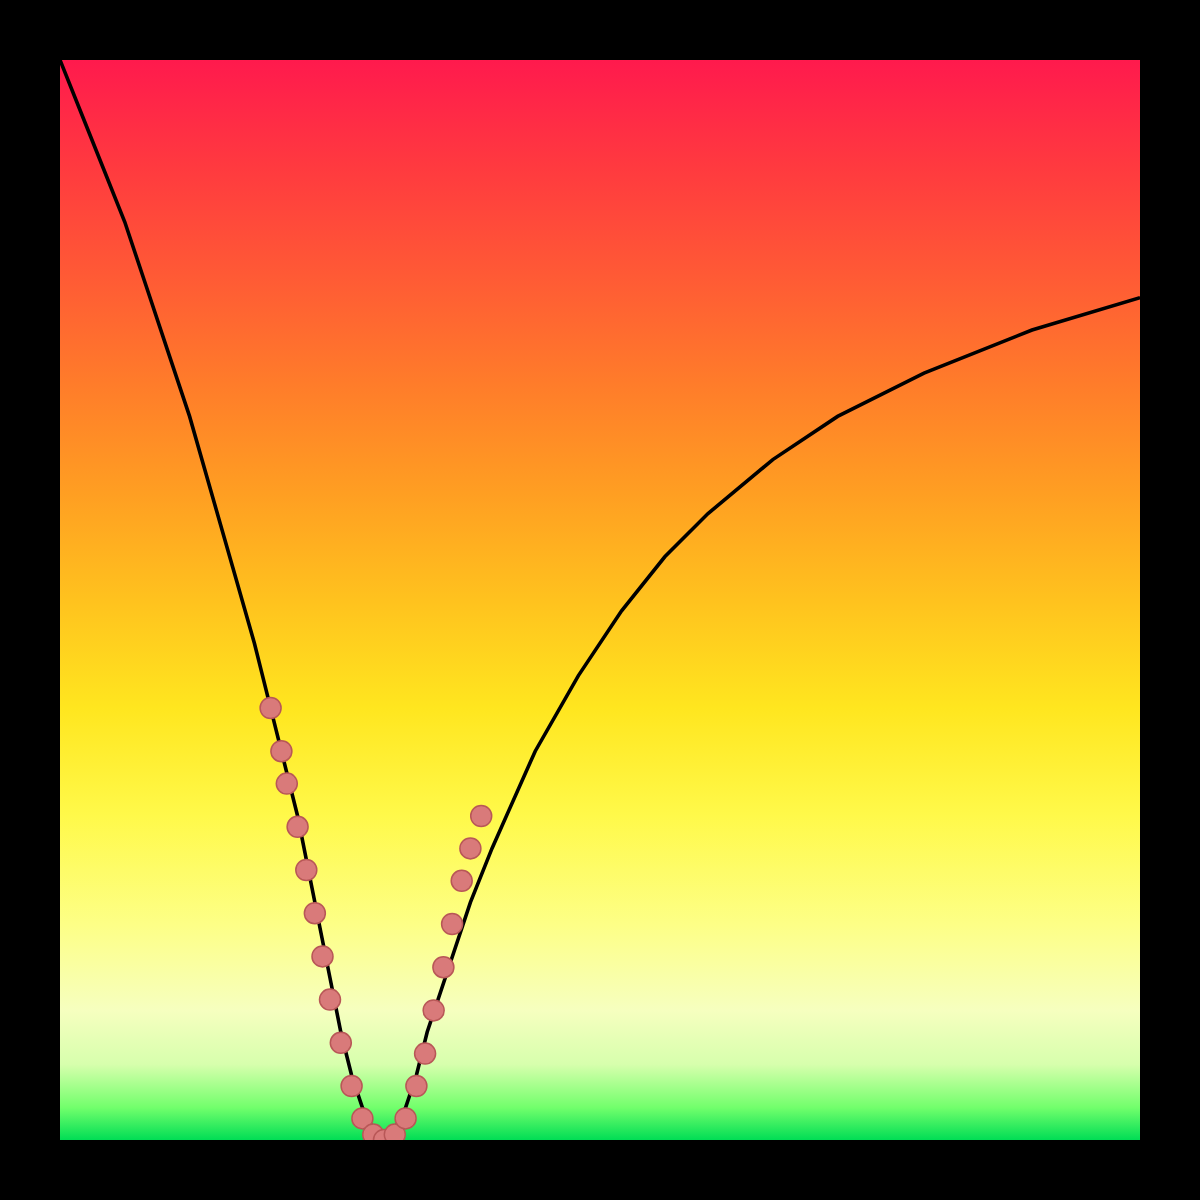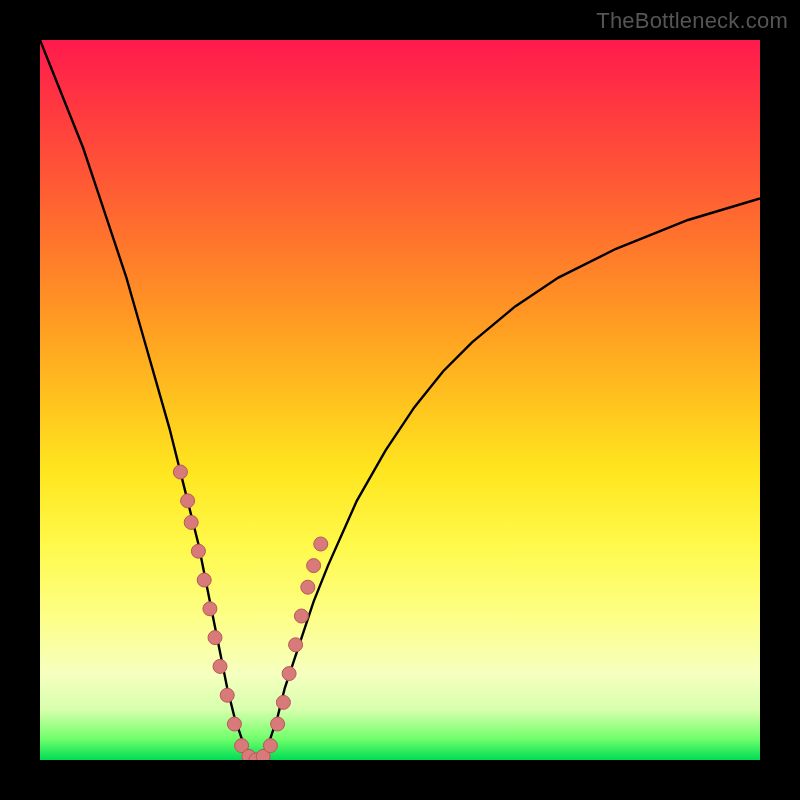--- a/index.html
+++ b/index.html
@@ -55,21 +55,20 @@
     left: 0;
     top: 0;
     width: 720px;
     height: 720px;
   }
 </style>
 </head>
 <body>
 <div class="frame">
 
-  <div class="watermark">TheBottleneck.com</div>
 
   <div class="plot">
     <svg class="curve" viewBox="0 0 720 720" preserveAspectRatio="none">
       <path id="main-curve" fill="none" stroke="#000000" stroke-width="2.4" d="M0.0 0.0 L14.4 36.0 L28.8 72.0 L43.2 108.0 L57.6 151.2 L72.0 194.4 L86.4 237.6 L100.8 288.0 L115.2 338.4 L129.6 388.8 L144.0 446.4 L158.4 504.0 L172.8 576.0 L180.0 612.0 L187.2 648.0 L194.4 676.8 L201.6 698.4 L208.8 712.8 L216.0 720.0 L223.2 712.8 L230.4 698.4 L237.6 676.8 L244.8 648.0 L259.2 604.8 L273.6 561.6 L288.0 525.6 L316.8 460.8 L345.6 410.4 L374.4 367.2 L403.2 331.2 L432.0 302.4 L475.2 266.4 L518.4 237.6 L576.0 208.8 L648.0 180.0 L720.0 158.4"></path>
       <g id="dots">
           <circle cx="140.4" cy="432.0" r="7" fill="#d97a7a" stroke="#b85757" stroke-width="1"></circle>
           <circle cx="147.6" cy="460.8" r="7" fill="#d97a7a" stroke="#b85757" stroke-width="1"></circle>
           <circle cx="151.2" cy="482.4" r="7" fill="#d97a7a" stroke="#b85757" stroke-width="1"></circle>
           <circle cx="158.4" cy="511.2" r="7" fill="#d97a7a" stroke="#b85757" stroke-width="1"></circle>
           <circle cx="164.2" cy="540.0" r="7" fill="#d97a7a" stroke="#b85757" stroke-width="1"></circle>

